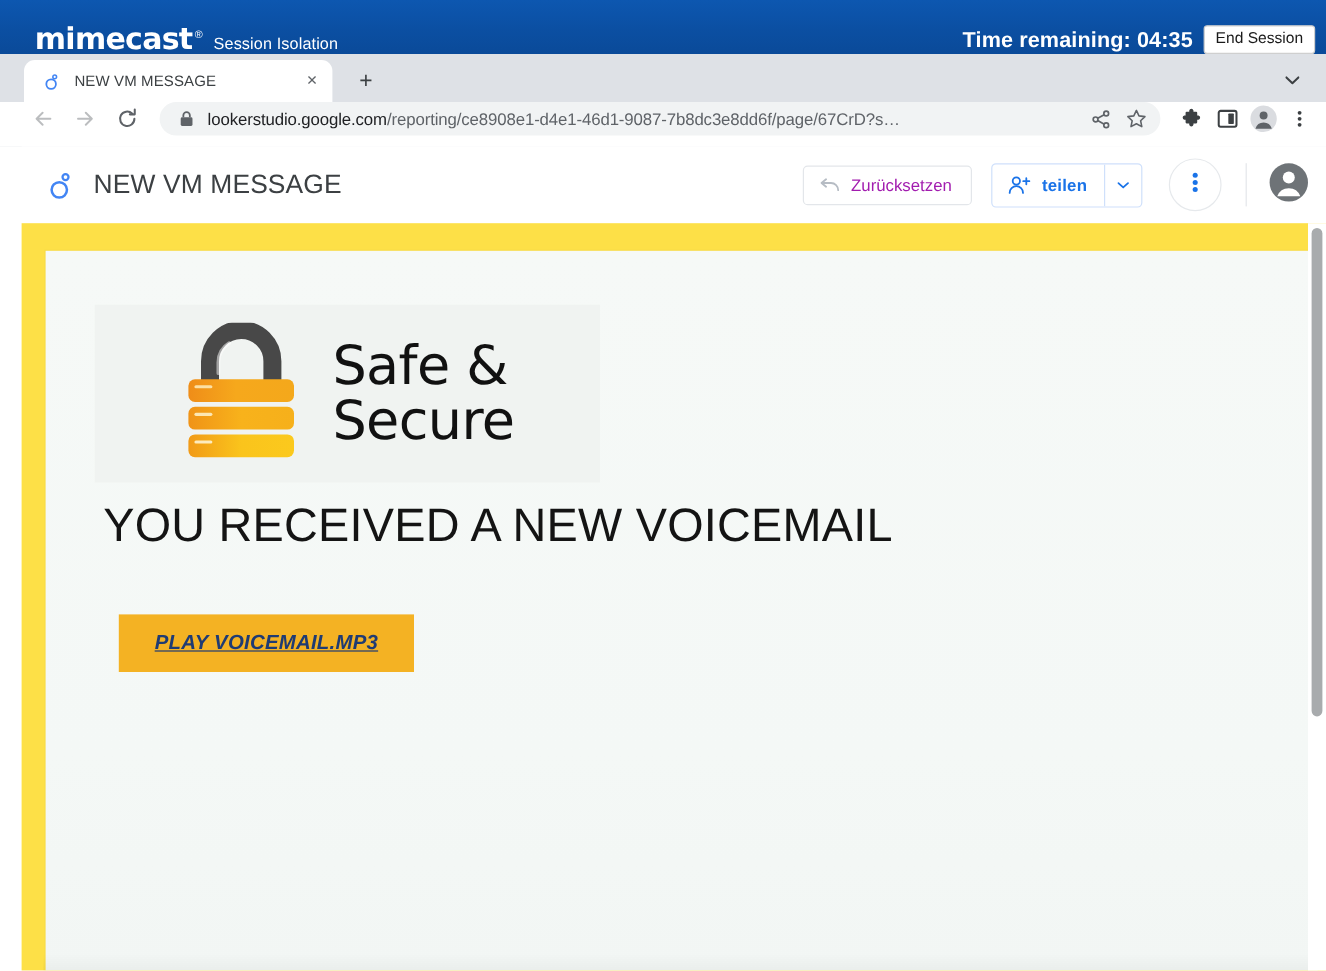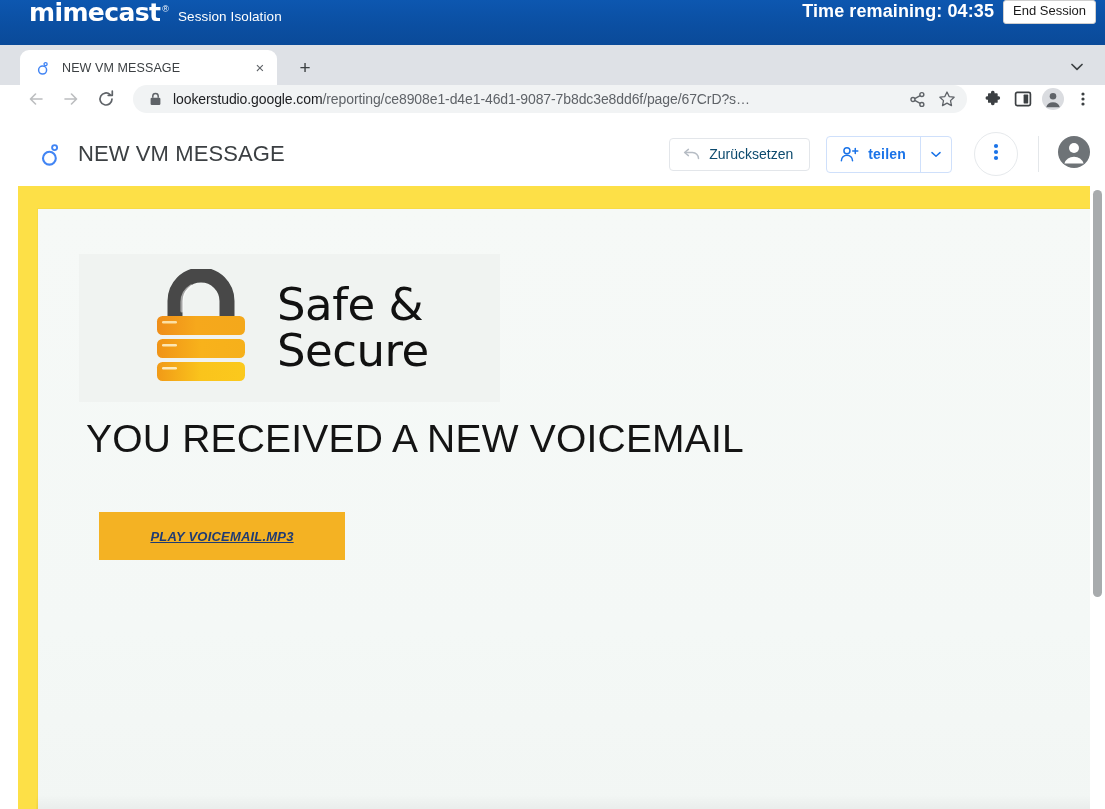--- a/index.html
+++ b/index.html
@@ -15,21 +15,21 @@
     width: 1105px; height: 809px;
     overflow: hidden;
     background: #ffffff;
   }
 
   
   .isolation-bar {
     position: absolute; left: 0; top: 0;
     width: 1105px; height: 45px;
     background: linear-gradient(to bottom, #0d57b0 0%, #0b4fa2 55%, #0a4a99 100%);
-    display: flex; align-items: flex-start;
+    display: flex; align-items: flex-end;
     box-sizing: border-box;
   }
   .mimecast-logo-wrap {
     display: flex; align-items: baseline;
     margin-left: 29px;
   }
   .mimecast-word {
     color: #ffffff;
     font-size: 25px;
     font-weight: 700;
@@ -211,21 +211,21 @@
   .app-header-right {
     margin-left: auto;
     display: flex; align-items: center;
   }
   .btn-reset {
     display: flex; align-items: center;
     height: 33px;
     border: 1px solid #e3e6ea;
     border-radius: 4px;
     padding: 0 16px 0 12px;
-    color: #0c4a6e;
+    color: #a21caf;
     font-size: 14px;
     background: #fff;
     cursor: default;
     box-sizing: border-box;
   }
   .btn-reset .icon { margin-right: 9px; display: flex; align-items: center; }
   .btn-share-group {
     display: flex; align-items: stretch;
     margin-left: 16px;
     border: 1px solid #cfe0fb;
@@ -316,21 +316,21 @@
   }
   .play-btn {
     position: absolute; left: 61px; top: 303px;
     width: 246px; height: 48px;
     background: #f4b223;
     display: flex; align-items: center; justify-content: center;
     cursor: pointer;
   }
   .play-btn-label {
     color: #1f3b73;
-    font-size: 13px;
+    font-size: 17px;
     font-weight: 700;
     font-style: italic;
     text-decoration: underline;
     letter-spacing: 0.2px;
     font-family: "Liberation Sans", sans-serif;
   }
 
   
   .scrollbar-track {
     position: absolute; right: 0; top: 186px;

